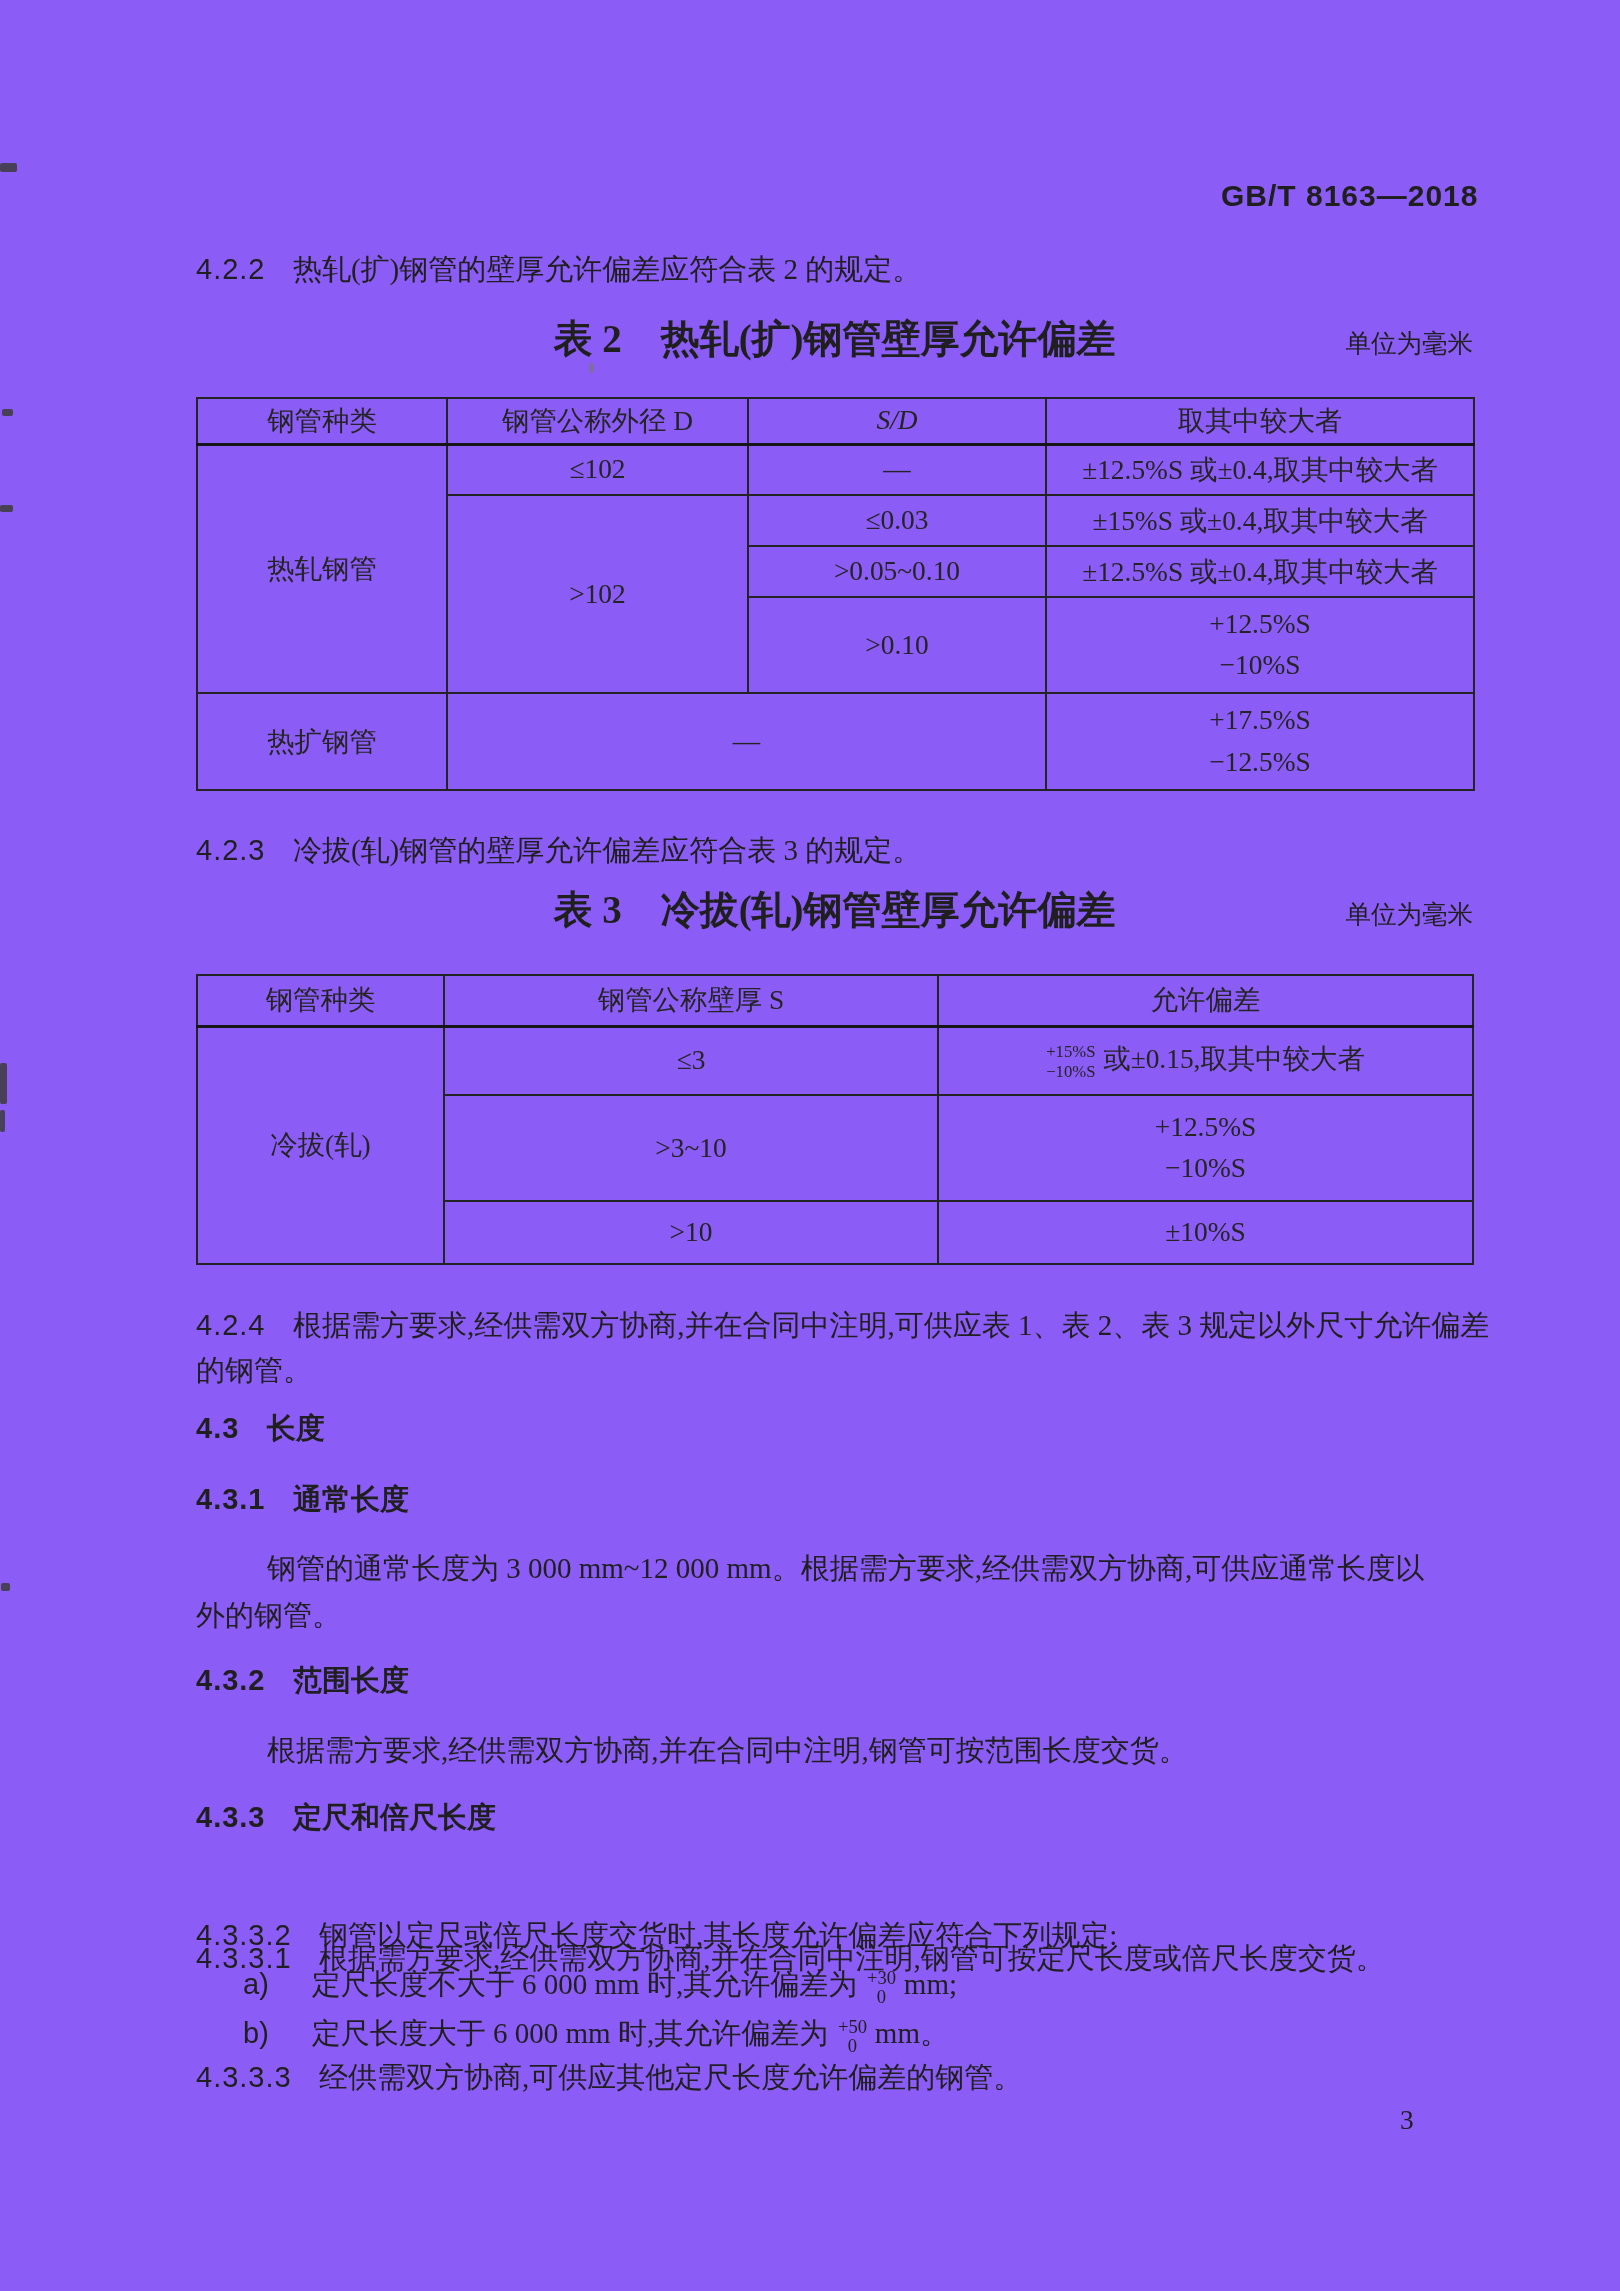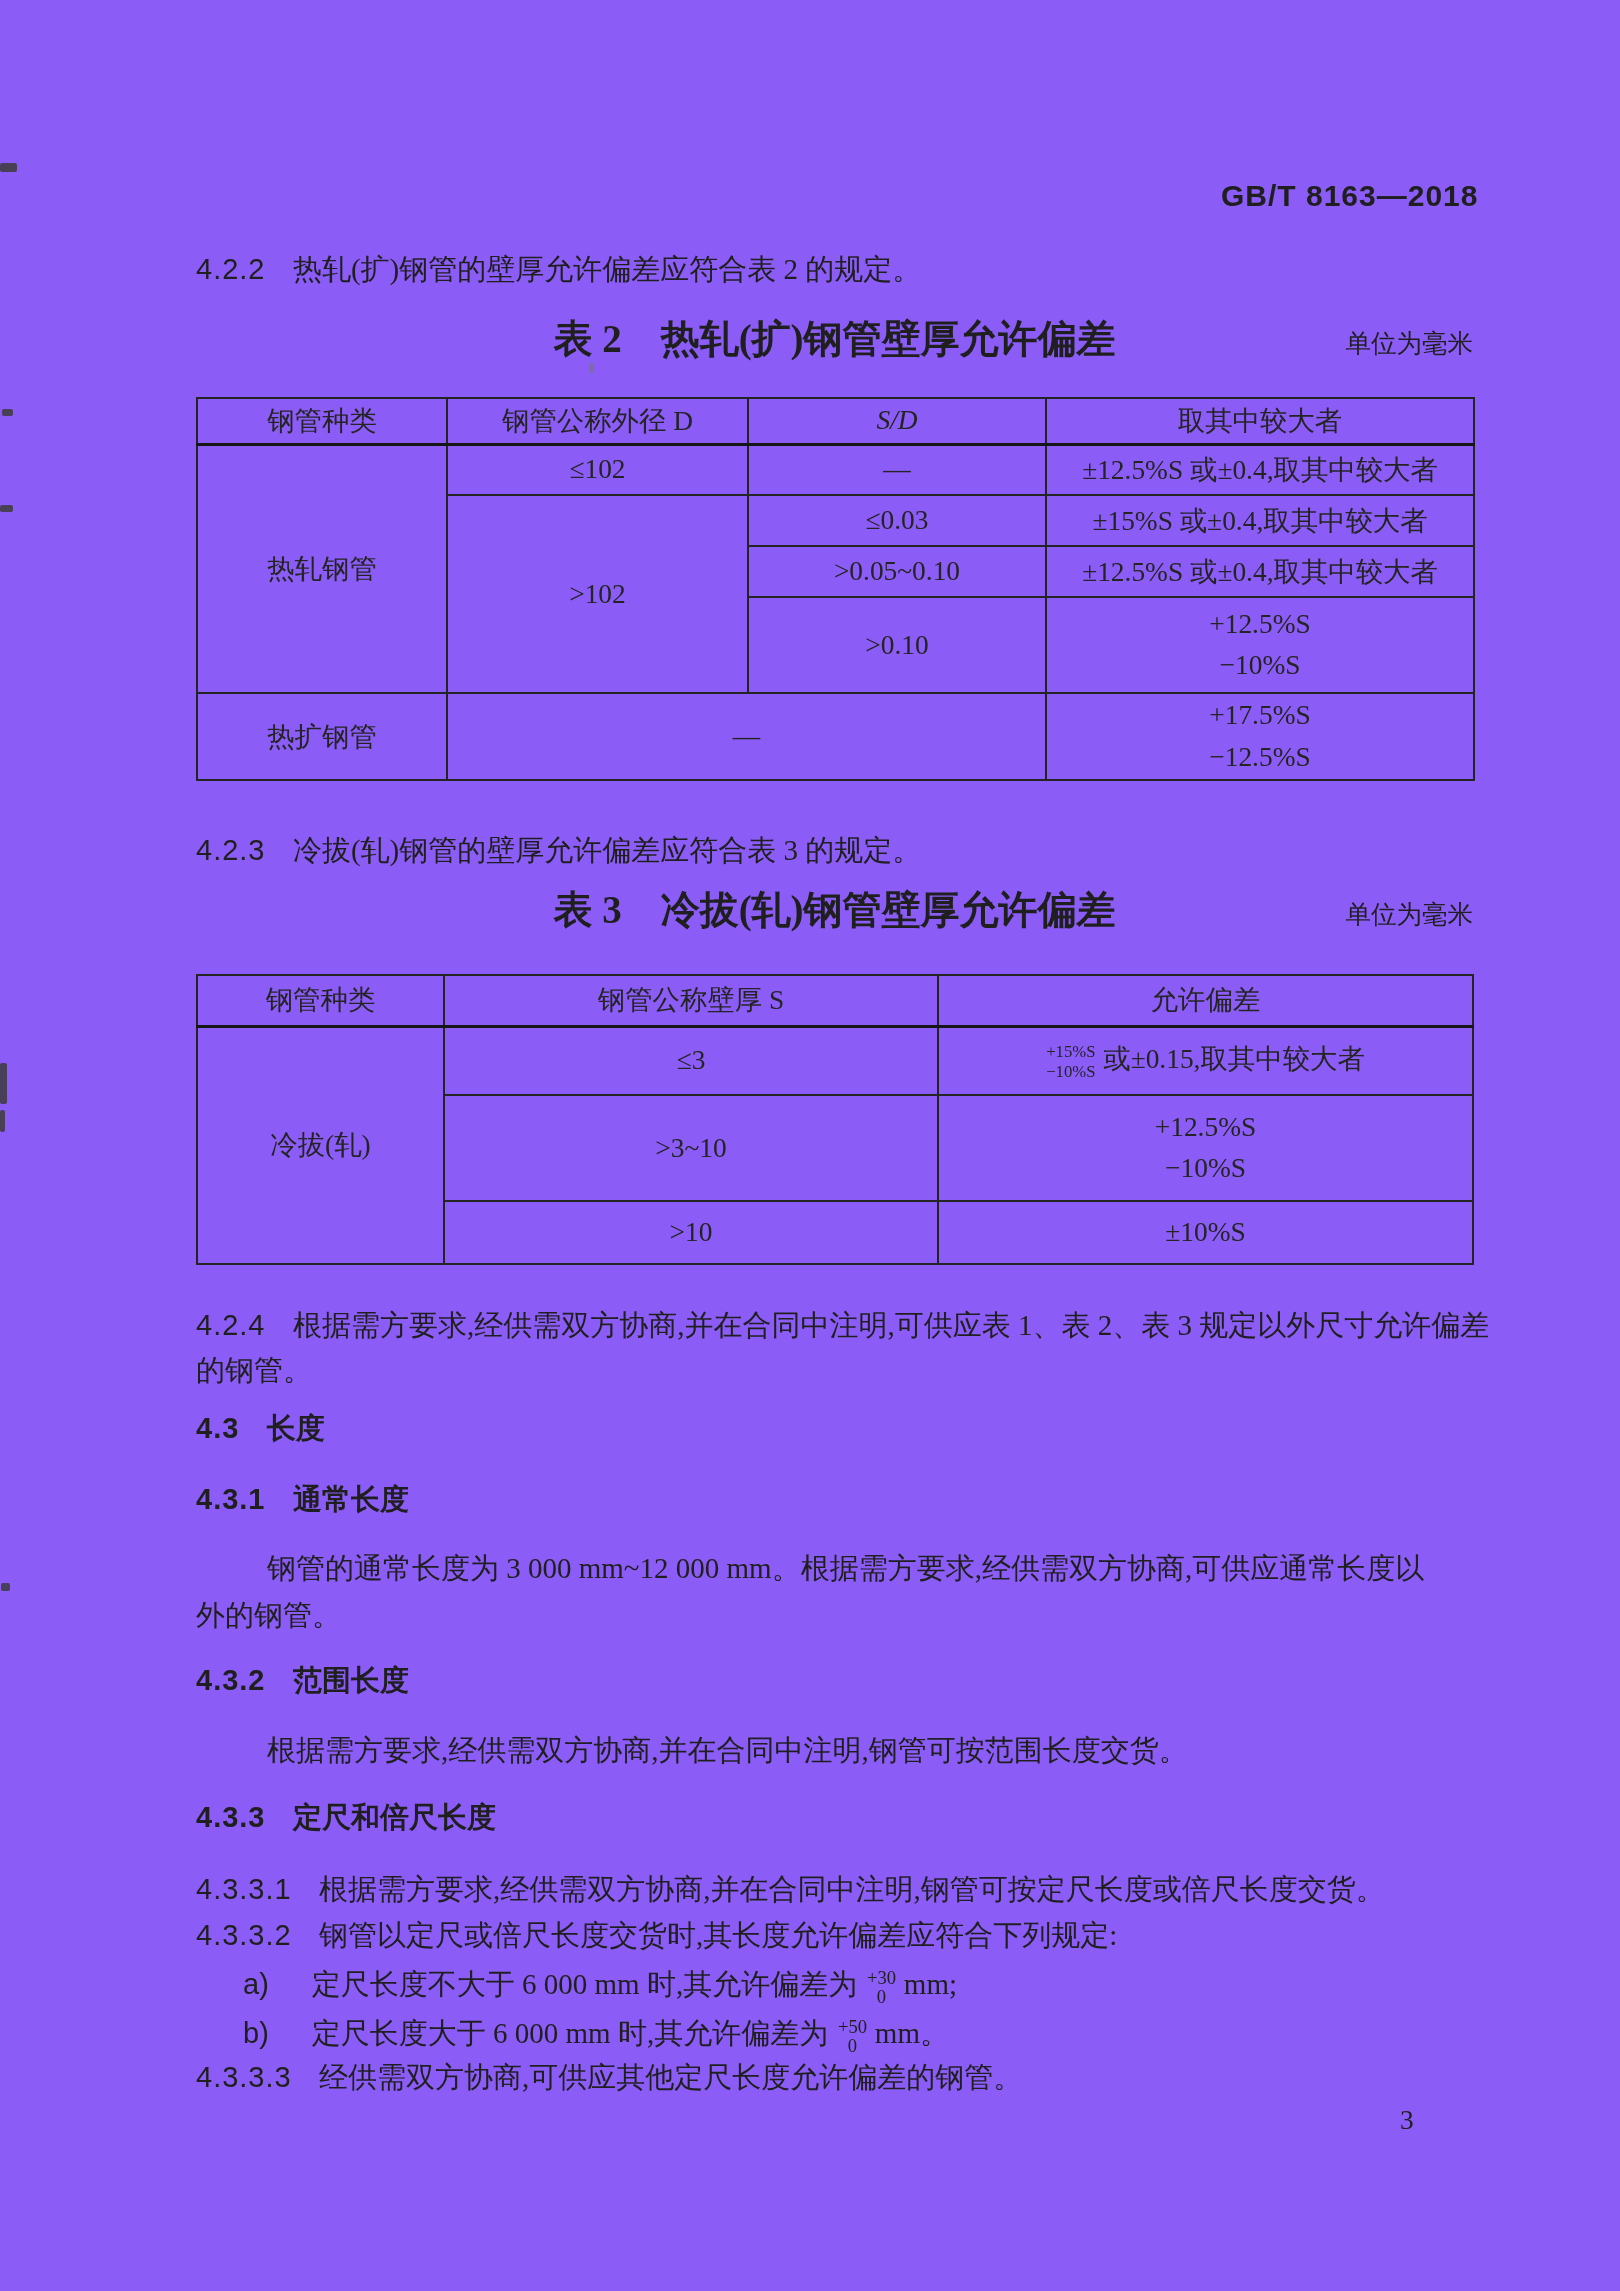--- a/index.html
+++ b/index.html
@@ -108,21 +108,21 @@
       </tr>
       <tr style="height:51px;">
         <td>&gt;0.05~0.10</td>
         <td>±12.5%S 或±0.4,取其中较大者</td>
       </tr>
       <tr style="height:96px;">
         <td>&gt;0.10</td>
         <td class="preline">+12.5%S
 −10%S</td>
       </tr>
-      <tr style="height:87px;">
+      <tr style="height:97px;">
         <td>热扩钢管</td>
         <td colspan="2">—</td>
         <td class="preline">+17.5%S
 −12.5%S</td>
       </tr>
     </tbody>
       </table>
   </div>
 
   <div class="abs para" style="top:833px;">
@@ -193,21 +193,21 @@
     <span class="secnum">4.3.2</span><span>范围长度</span>
   </div>
   <div class="abs para indent" style="top:1733px;">
     <span>根据需方要求,经供需双方协商,并在合同中注明,钢管可按范围长度交货。</span>
   </div>
 
   <div class="abs para heading" style="top:1800px;">
     <span class="secnum">4.3.3</span><span>定尺和倍尺长度</span>
   </div>
 
-  <div class="abs para" style="top:1872px;">
+  <div class="abs para" style="top:1941px;">
     <span class="secnum">4.3.3.1</span><span>根据需方要求,经供需双方协商,并在合同中注明,钢管可按定尺长度或倍尺长度交货。</span>
   </div>
 
   <div class="abs para" style="top:1918px;">
     <span class="secnum">4.3.3.2</span><span>钢管以定尺或倍尺长度交货时,其长度允许偏差应符合下列规定:</span>
   </div>
 
   <div class="abs item" style="top:1967px;">
     <span class="item-label">a)</span><span>定尺长度不大于 6 000 mm 时,其允许偏差为</span><span class="supsub">
         <span>+30</span>

